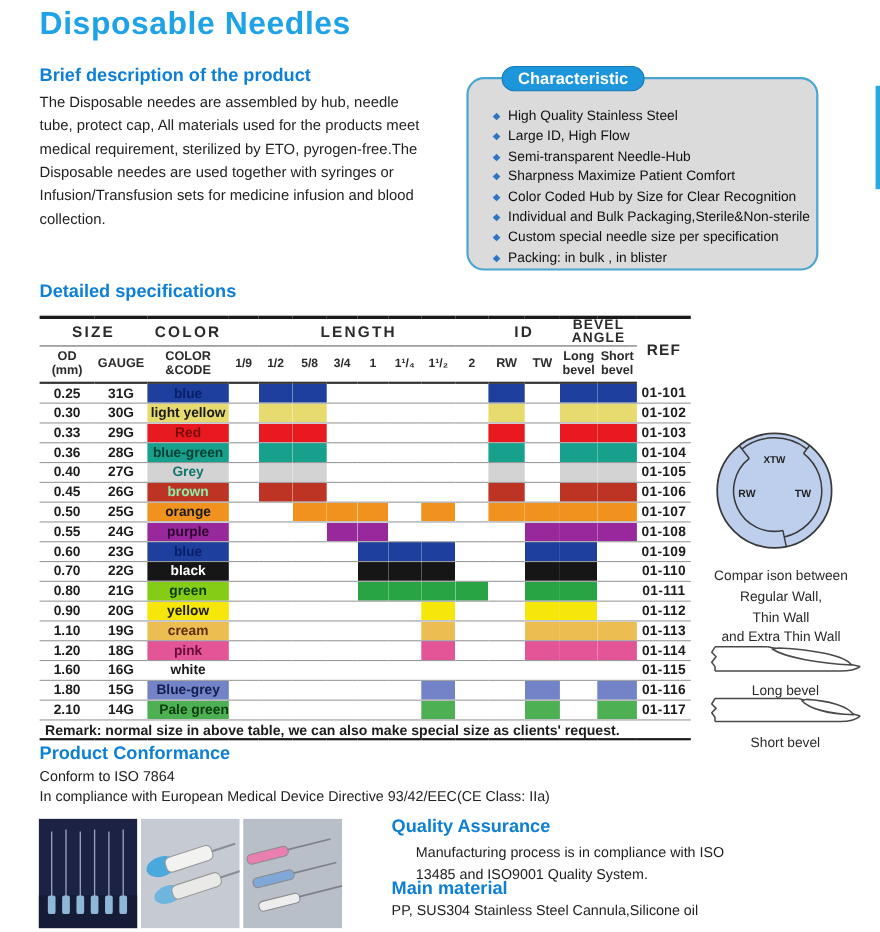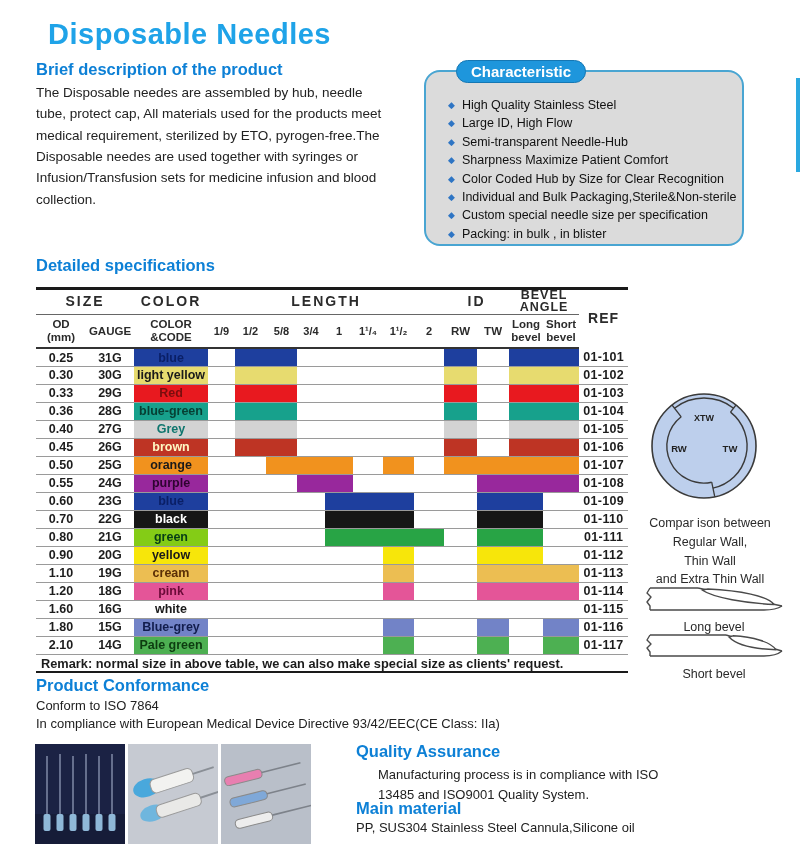--- a/index.html
+++ b/index.html
@@ -3,21 +3,21 @@
 <meta charset="utf-8">
 <style>
   :root{
     --title:#1FA3E8; --heading:#0D80D6; --box-border:#49A5D2; --box-bg:#DBDBDB;
     --pill-bg:#1E96DC; --bullet:#2E75C4; --ink:#1c1c1c;
   }
   *{box-sizing:border-box;}
   body{margin:0;background:#ffffff;font-family:"Liberation Sans",sans-serif;}
   .page{position:relative;width:800px;height:847px;background:#fff;overflow:hidden;}
 
-  h1.title{position:absolute;left:36px;top:6px;margin:12px;font-size:29px;font-weight:bold;
+  h1.title{position:absolute;left:36px;top:6px;margin:0;font-size:29px;font-weight:bold;
     color:var(--title);letter-spacing:0.5px;}
   h2.sec{position:absolute;margin:0;font-size:16.5px;font-weight:bold;color:var(--heading);}
   .brief-h{left:36px;top:60px;}
   .brief-p{position:absolute;left:36px;top:82px;width:356px;margin:0;font-size:13.5px;
     line-height:1.58;color:#222;}
 
   .char-box{position:absolute;left:424px;top:70px;width:320px;height:176px;background:var(--box-bg);
     border:2px solid var(--box-border);border-radius:16px;}
   .char-pill{position:absolute;left:30px;top:-12px;min-width:128px;padding:2px 14px;background:var(--pill-bg);
     border:1.5px solid #1577b3;border-radius:12px;color:#fff;font-size:15px;font-weight:bold;text-align:center;}
@@ -228,21 +228,21 @@
           <td class="c-len"></td>
           <td class="c-id" style="background: rgb(211, 211, 211);"></td>
           <td class="c-id"></td>
           <td class="c-id" style="background: rgb(211, 211, 211);"></td>
           <td class="c-id" style="background: rgb(211, 211, 211);"></td>
           <td class="c-ref">01-105</td>
         </tr>
         <tr>
           <td class="c-od">0.45</td>
           <td class="c-ga">26G</td>
-          <td class="c-cc" style="background: rgb(190, 52, 36); color: #fef9c3;">brown</td>
+          <td class="c-cc" style="background: rgb(190, 52, 36); color: #86efac;">brown</td>
           <td class="c-len"></td>
           <td class="c-len" style="background: rgb(190, 52, 36);"></td>
           <td class="c-len" style="background: rgb(190, 52, 36);"></td>
           <td class="c-len"></td>
           <td class="c-len"></td>
           <td class="c-len"></td>
           <td class="c-len"></td>
           <td class="c-len"></td>
           <td class="c-id" style="background: rgb(190, 52, 36);"></td>
           <td class="c-id"></td>
@@ -426,21 +426,21 @@
           <td class="c-len"></td>
           <td class="c-id"></td>
           <td class="c-id" style="background: rgb(114, 131, 199);"></td>
           <td class="c-id"></td>
           <td class="c-id" style="background: rgb(114, 131, 199);"></td>
           <td class="c-ref">01-116</td>
         </tr>
         <tr>
           <td class="c-od">2.10</td>
           <td class="c-ga">14G</td>
-          <td class="c-cc" style="background: rgb(77, 176, 82); color: rgb(13, 60, 16);">Pale green</td>
+          <td class="c-cc" style="background: rgb(77, 176, 82); color: rgb(13, 60, 16); text-align: right;">Pale green</td>
           <td class="c-len"></td>
           <td class="c-len"></td>
           <td class="c-len"></td>
           <td class="c-len"></td>
           <td class="c-len"></td>
           <td class="c-len"></td>
           <td class="c-len" style="background: rgb(77, 176, 82);"></td>
           <td class="c-len"></td>
           <td class="c-id"></td>
           <td class="c-id" style="background: rgb(77, 176, 82);"></td>

